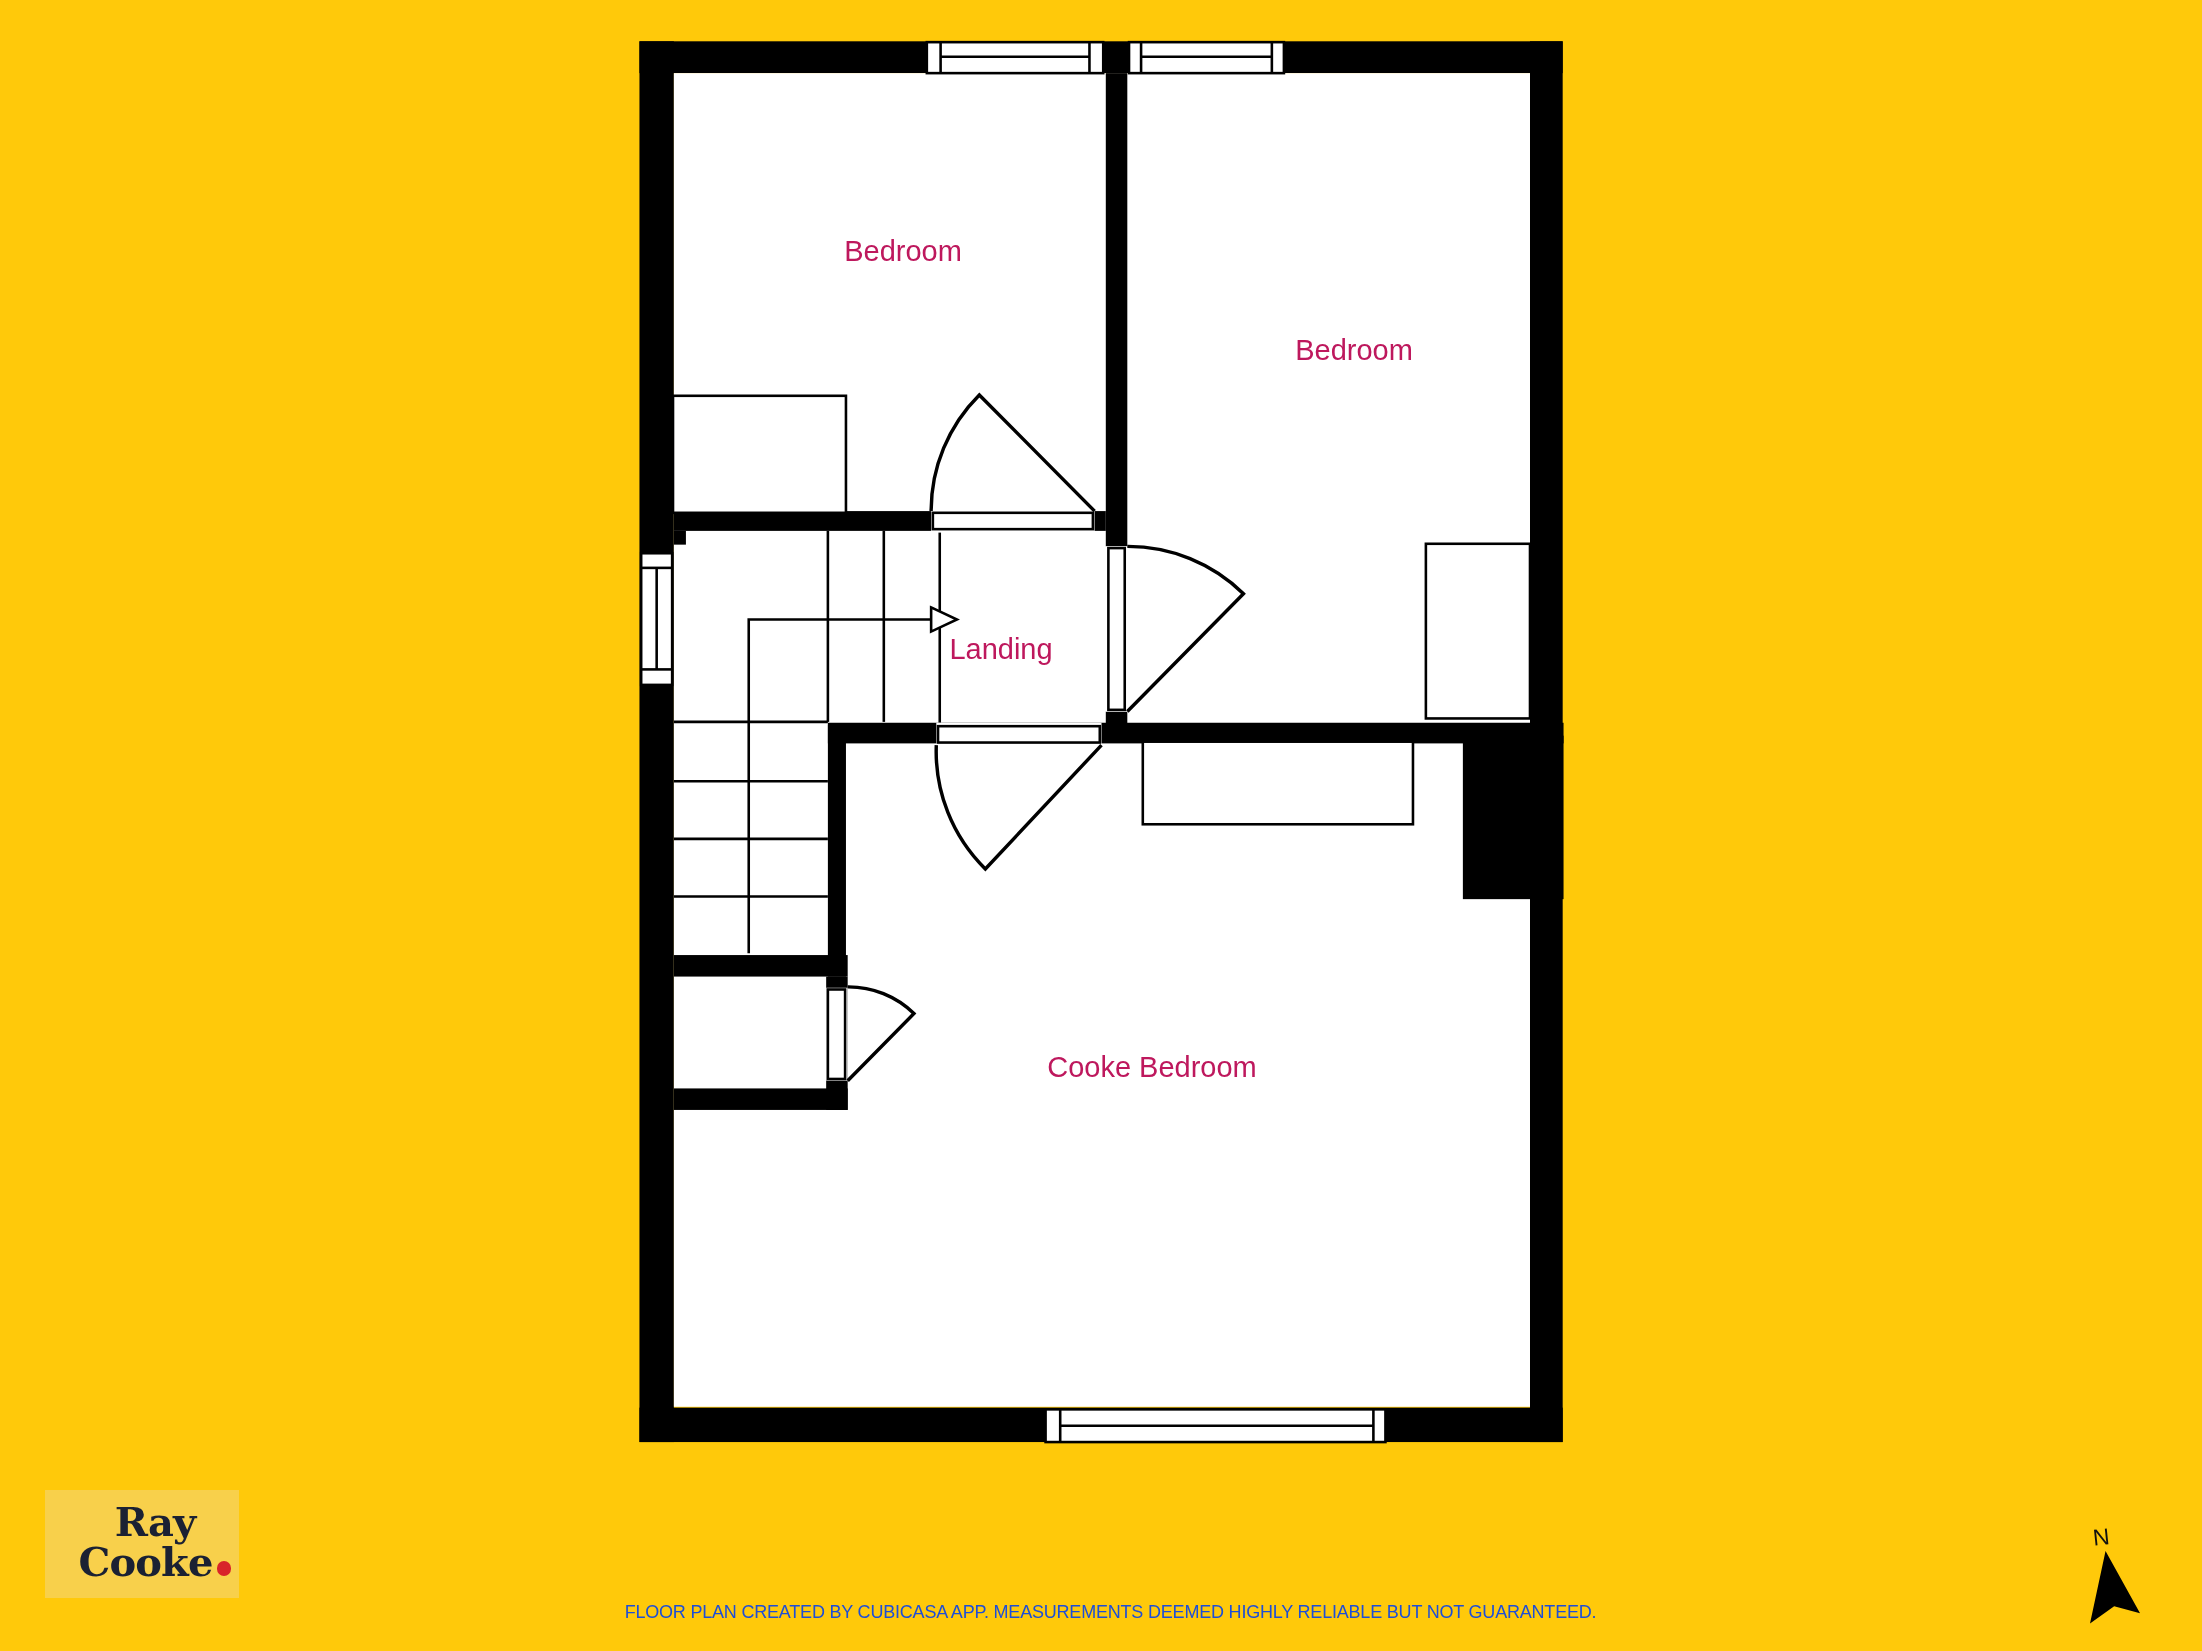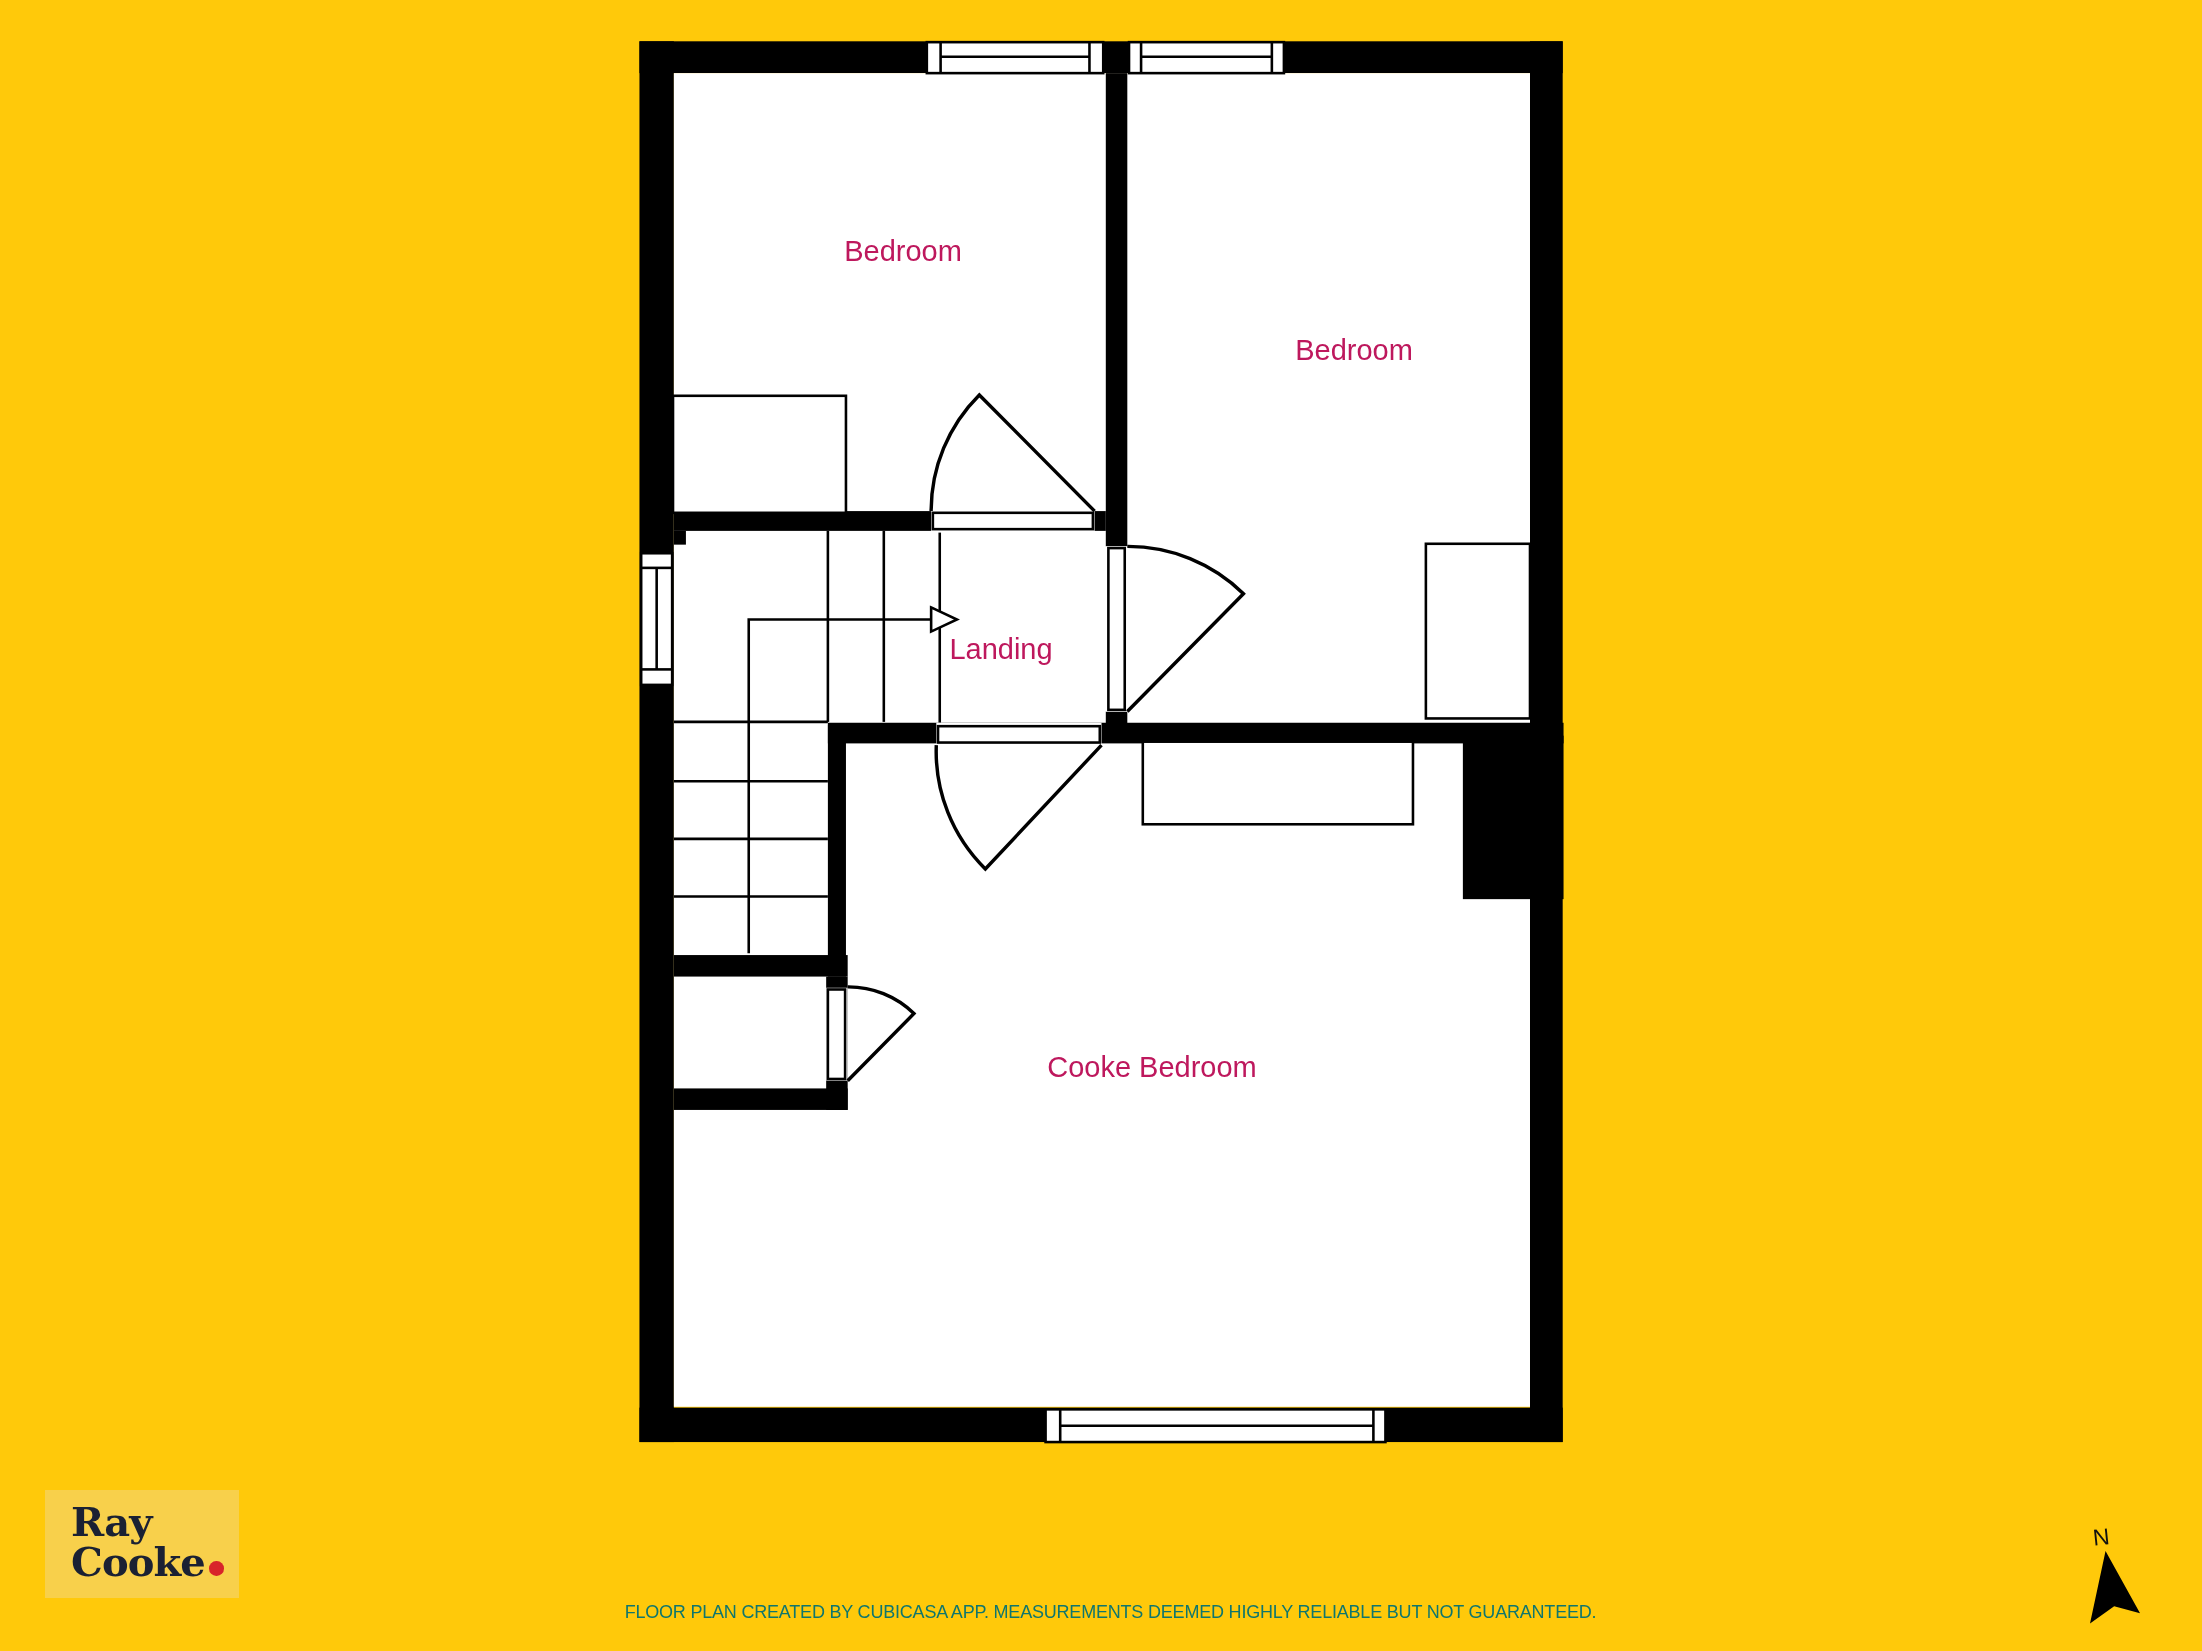--- a/index.html
+++ b/index.html
@@ -10,29 +10,29 @@
   .plan-svg{position:absolute;left:0;top:0;}
   .room-label{
     position:absolute;transform:translate(-50%,-50%);
     font-size:29px;color:#be185d;white-space:nowrap;letter-spacing:0;
   }
   .logo-box{
     position:absolute;left:45px;top:1490px;width:194px;height:108px;
     background:#f8d04b;color:#1b2133;
     font-family:"DejaVu Serif","Liberation Serif",serif;font-weight:bold;
     font-size:40px;line-height:40px;letter-spacing:-0.9px;
-    padding:12px 0 0 26px;box-sizing:border-box;
+    padding:12px 0 0 26px;box-sizing:border-box;text-align:center;
   }
   .logo-dot{
     display:inline-block;width:14.6px;height:14.6px;border-radius:50%;
     background:#d8232a;margin-left:4.3px;
   }
   .disclaimer{
     position:absolute;left:0;right:0;top:1602px;text-align:center;
-    font-size:18px;color:#0f766e;letter-spacing:-0.2px;padding-left:18px;
+    font-size:18px;color:#1d4ed8;letter-spacing:-0.2px;padding-left:18px;
   }
   .compass{position:absolute;left:2065px;top:1514px;width:138px;height:138px;}
   .compass .n-label{
     position:absolute;left:27.5px;top:10.3px;font-size:23px;color:#111;
     transform:rotate(-6deg);
   }
 </style>
 </head>
 <body>
 

